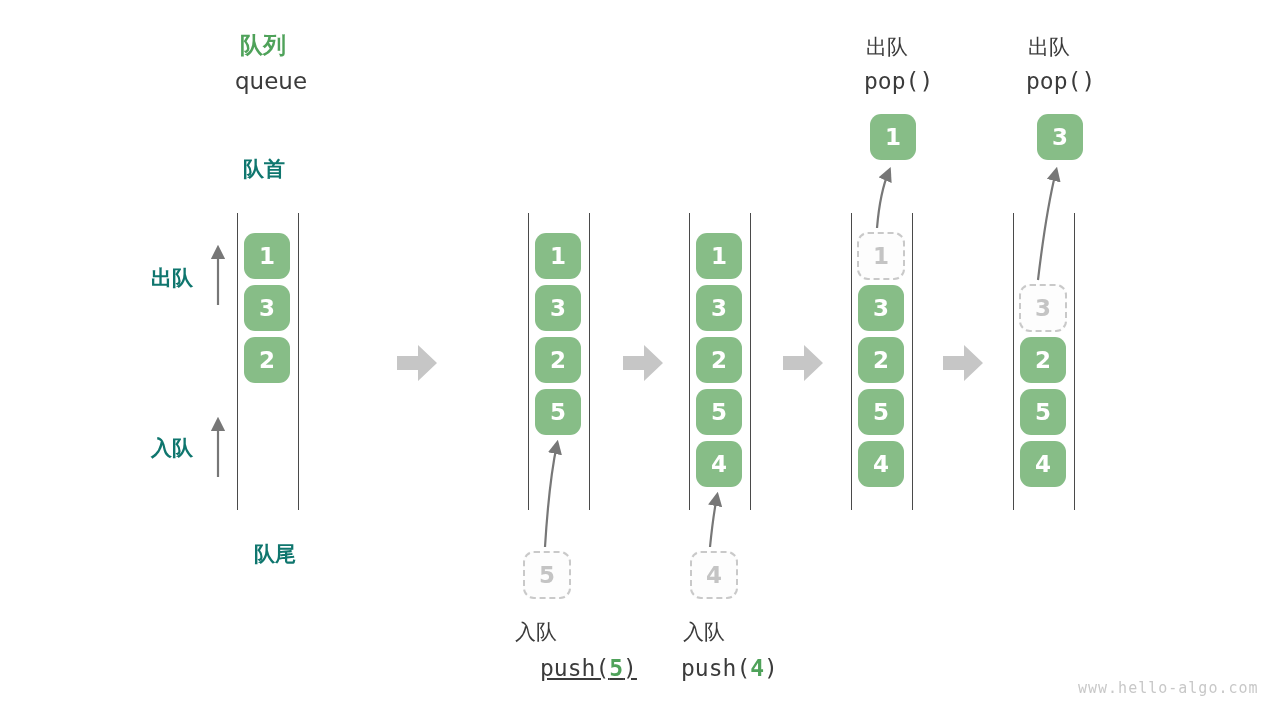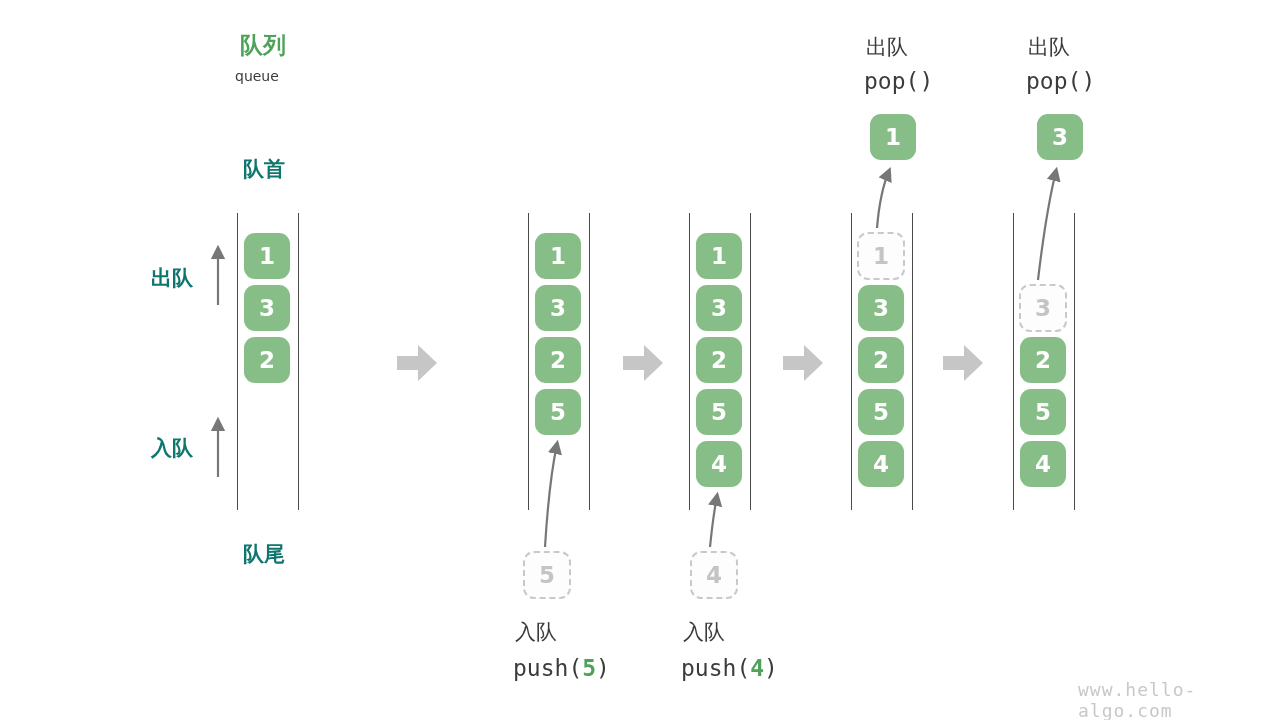--- a/index.html
+++ b/index.html
@@ -10,25 +10,25 @@
     --text-dark:#3B3B3B;
     --ghost-gray:#C9C9C9;
     --arrow-dark:#777777;
   }
   *{margin:0;padding:0;box-sizing:border-box;}
   body{background:#fff;font-family:"DejaVu Sans","Liberation Sans",sans-serif;}
   .canvas{position:relative;width:1280px;height:720px;background:#ffffff;overflow:hidden;}
   .overlay{position:absolute;left:0;top:0;width:1280px;height:720px;pointer-events:none;}
 
   .title-zh{position:absolute;left:240px;top:30px;font-size:23px;font-weight:bold;color:var(--accent-green);}
-  .title-en{position:absolute;left:235px;top:68px;font-size:14px;color:var(--text-dark);}
+  .title-en{position:absolute;left:235px;top:68px;font-size:23px;color:var(--text-dark);}
 
   .side-label{position:absolute;font-size:21px;font-weight:bold;color:#0f766e;}
   .lbl-front{left:243px;top:155px;}
-  .lbl-rear{left:243px;top:540px;}
+  .lbl-rear{left:254px;top:540px;}
   .lbl-deq{left:151px;top:264px;}
   .lbl-enq{left:151px;top:434px;}
 
   .queue{position:absolute;top:213px;height:297px;width:62px;
          border-left:1.5px solid var(--line-dark);border-right:1.5px solid var(--line-dark);}
   .q1{left:237px;} .q2{left:528px;} .q3{left:689px;} .q4{left:851px;} .q5{left:1013px;}
 
   .cell{position:absolute;left:6px;width:46px;height:46px;border-radius:11px;
         background:var(--cell-green);color:#ffffff;font-size:23px;font-weight:600;
         display:flex;align-items:center;justify-content:center;}
@@ -46,26 +46,26 @@
 
   .popped{position:absolute;width:46px;height:46px;border-radius:11px;
           background:var(--cell-green);color:#ffffff;font-size:23px;font-weight:600;
           display:flex;align-items:center;justify-content:center;}
   .p4{left:870px;top:114px;} .p5{left:1037px;top:114px;}
 
   .op-zh{position:absolute;font-size:21px;color:var(--text-dark);}
   .op-code{position:absolute;font-size:23px;color:var(--text-dark);
            font-family:"DejaVu Sans Mono","Liberation Mono",monospace;}
   .op-code .arg{color:var(--accent-green);font-weight:bold;}
-  .oz2{left:515px;top:618px;} .oc2{left:513px;top:655px;}
+  .oz2{left:515px;top:618px;} .oc2{left:540px;top:655px;text-decoration:underline;}
   .oz3{left:683px;top:618px;} .oc3{left:681px;top:655px;}
   .oz4{left:866px;top:33px;}  .oc4{left:864px;top:68px;}
   .oz5{left:1028px;top:33px;} .oc5{left:1026px;top:68px;}
 
-  .watermark{position:absolute;left:1078px;top:679px;font-size:18px;color:#c8c8c8;
+  .watermark{position:absolute;left:1078px;top:679px;font-size:15px;color:#c8c8c8;
              font-family:"DejaVu Sans Mono","Liberation Mono",monospace;letter-spacing:1px;}
 
   .chunk{fill:var(--chunk-gray);}
   .thin{stroke:var(--arrow-dark);stroke-width:2.2;fill:none;}
 </style>
 </head>
 <body>
 
 <div class="canvas">
 

